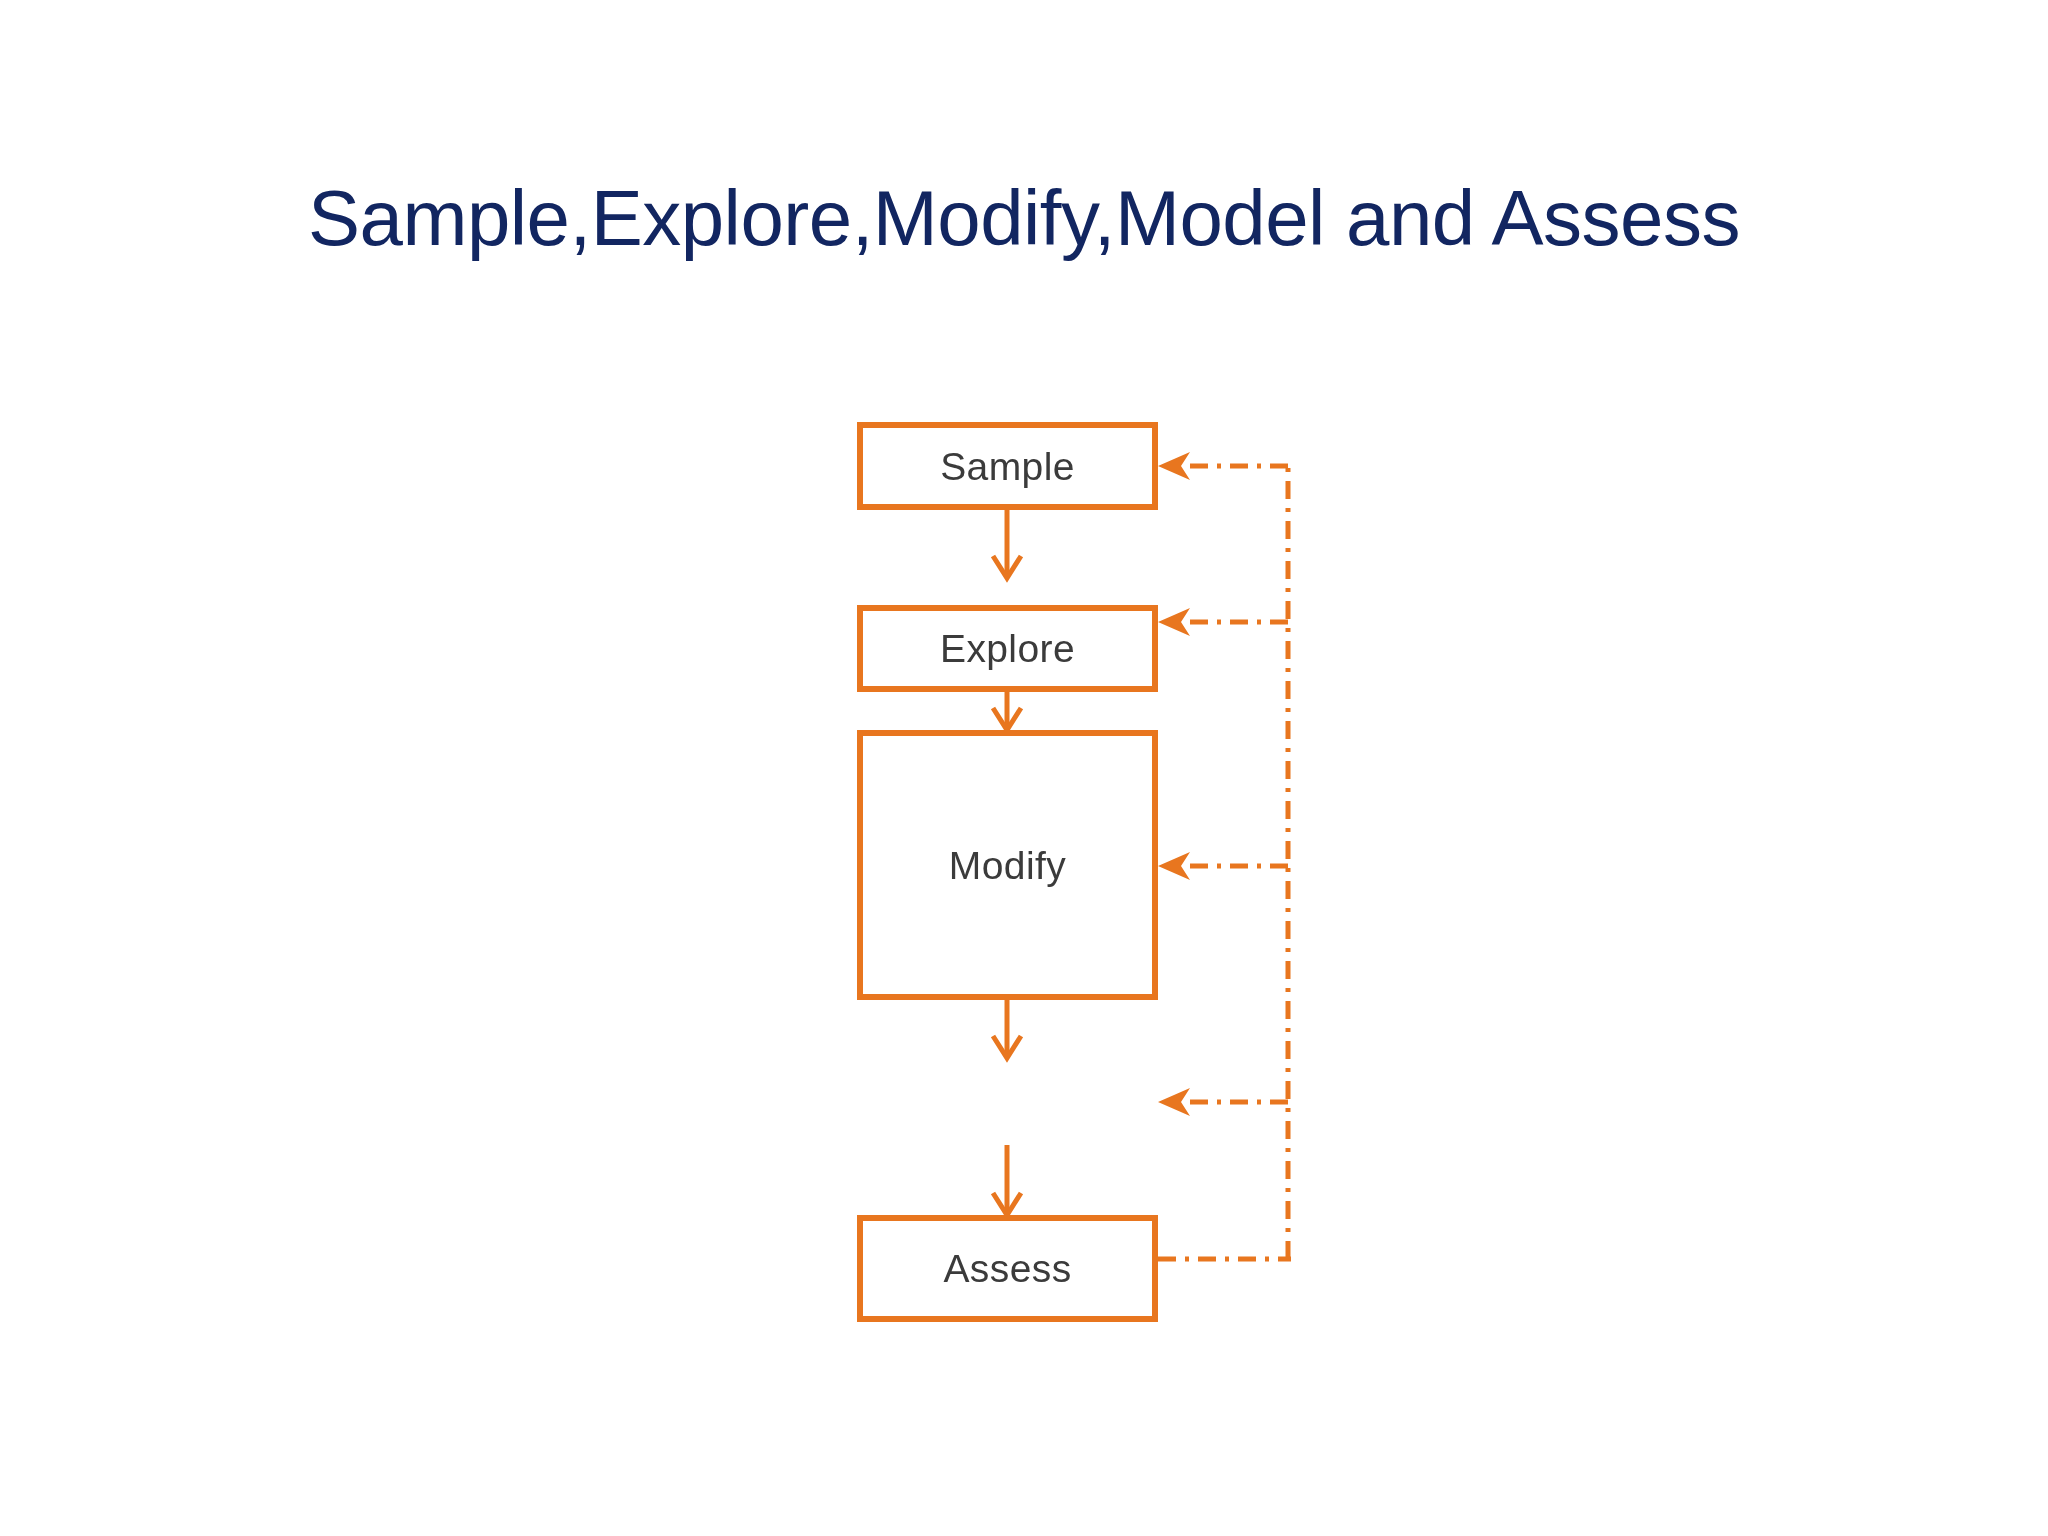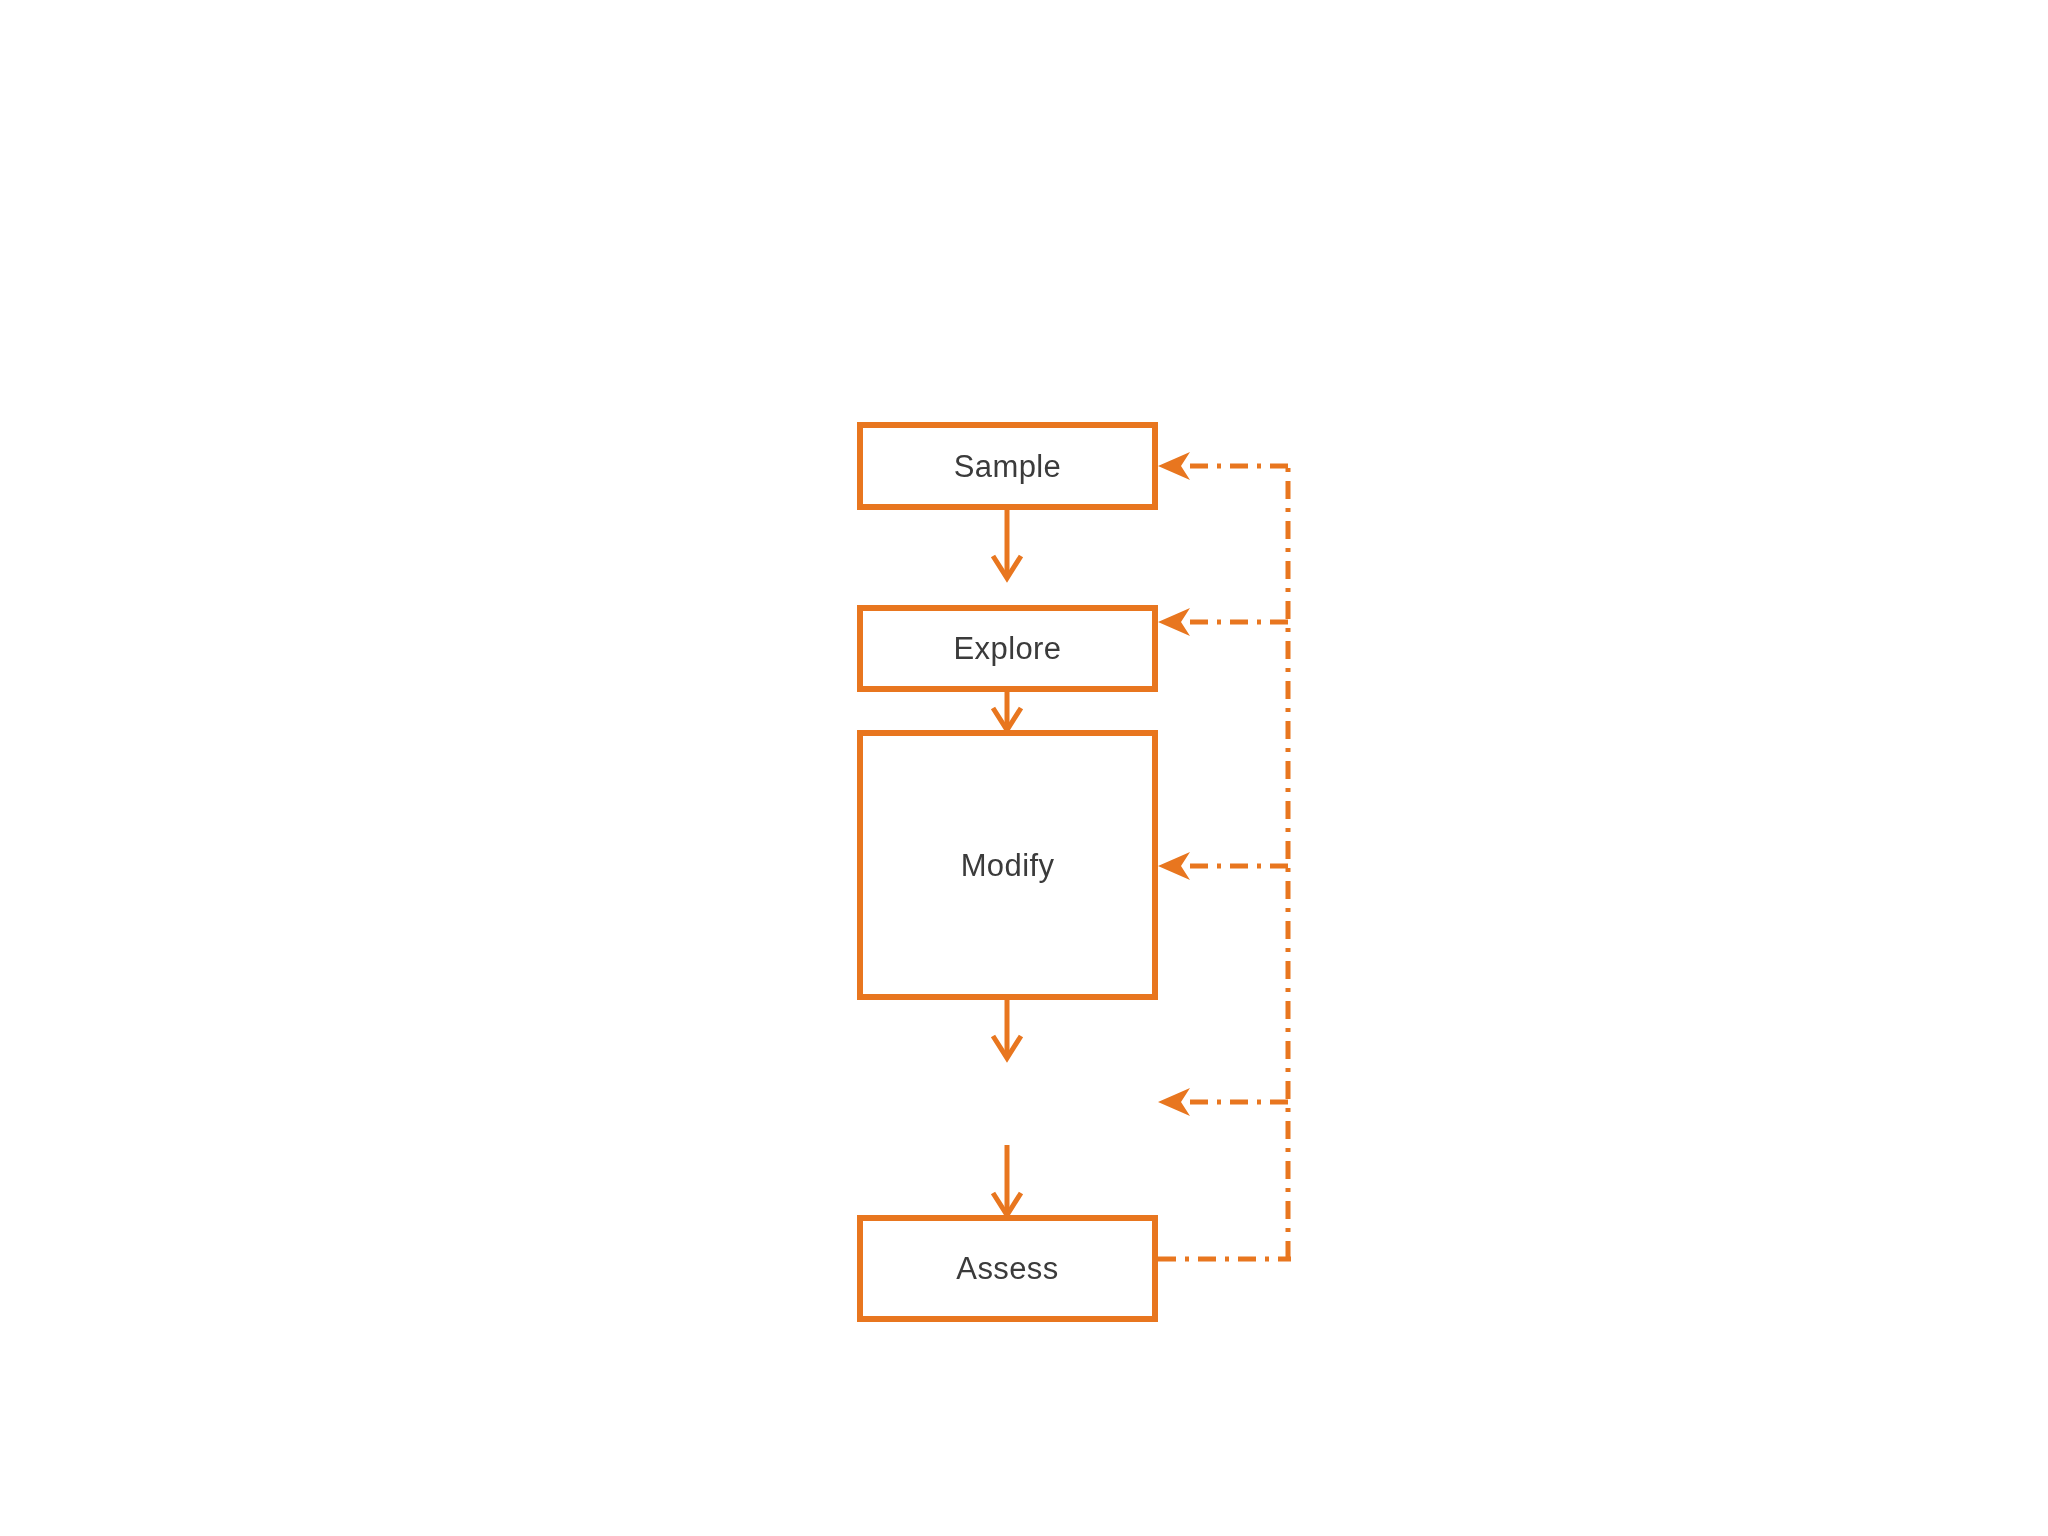--- a/index.html
+++ b/index.html
@@ -56,30 +56,31 @@
     box-sizing: border-box;
     border: 6px solid #E8761F;
     background: #ffffff;
     display: flex;
     align-items: center;
     justify-content: center;
   }
   .node-label {
     color: #3b3b3b;
     font-family: "Liberation Sans", sans-serif;
-    font-size: 31px;
+    font-size: 39px;
     letter-spacing: 0.4px;
     line-height: 1;
     white-space: nowrap;
   }
 </style>
 </head>
 <body>
 
 <div id="slide-title">
+  <span class="title-line-1">Sample,Explore,Modify,Model and Assess</span>
 </div>
 
 <div id="flow-diagram">
 
   <svg viewBox="0 0 2048 1536" xmlns="http://www.w3.org/2000/svg">
 
     <g stroke="#E8761F" stroke-width="5" fill="none" stroke-linecap="butt">
 
       <g>
         <line x1="1007" y1="510" x2="1007" y2="574"></line>

